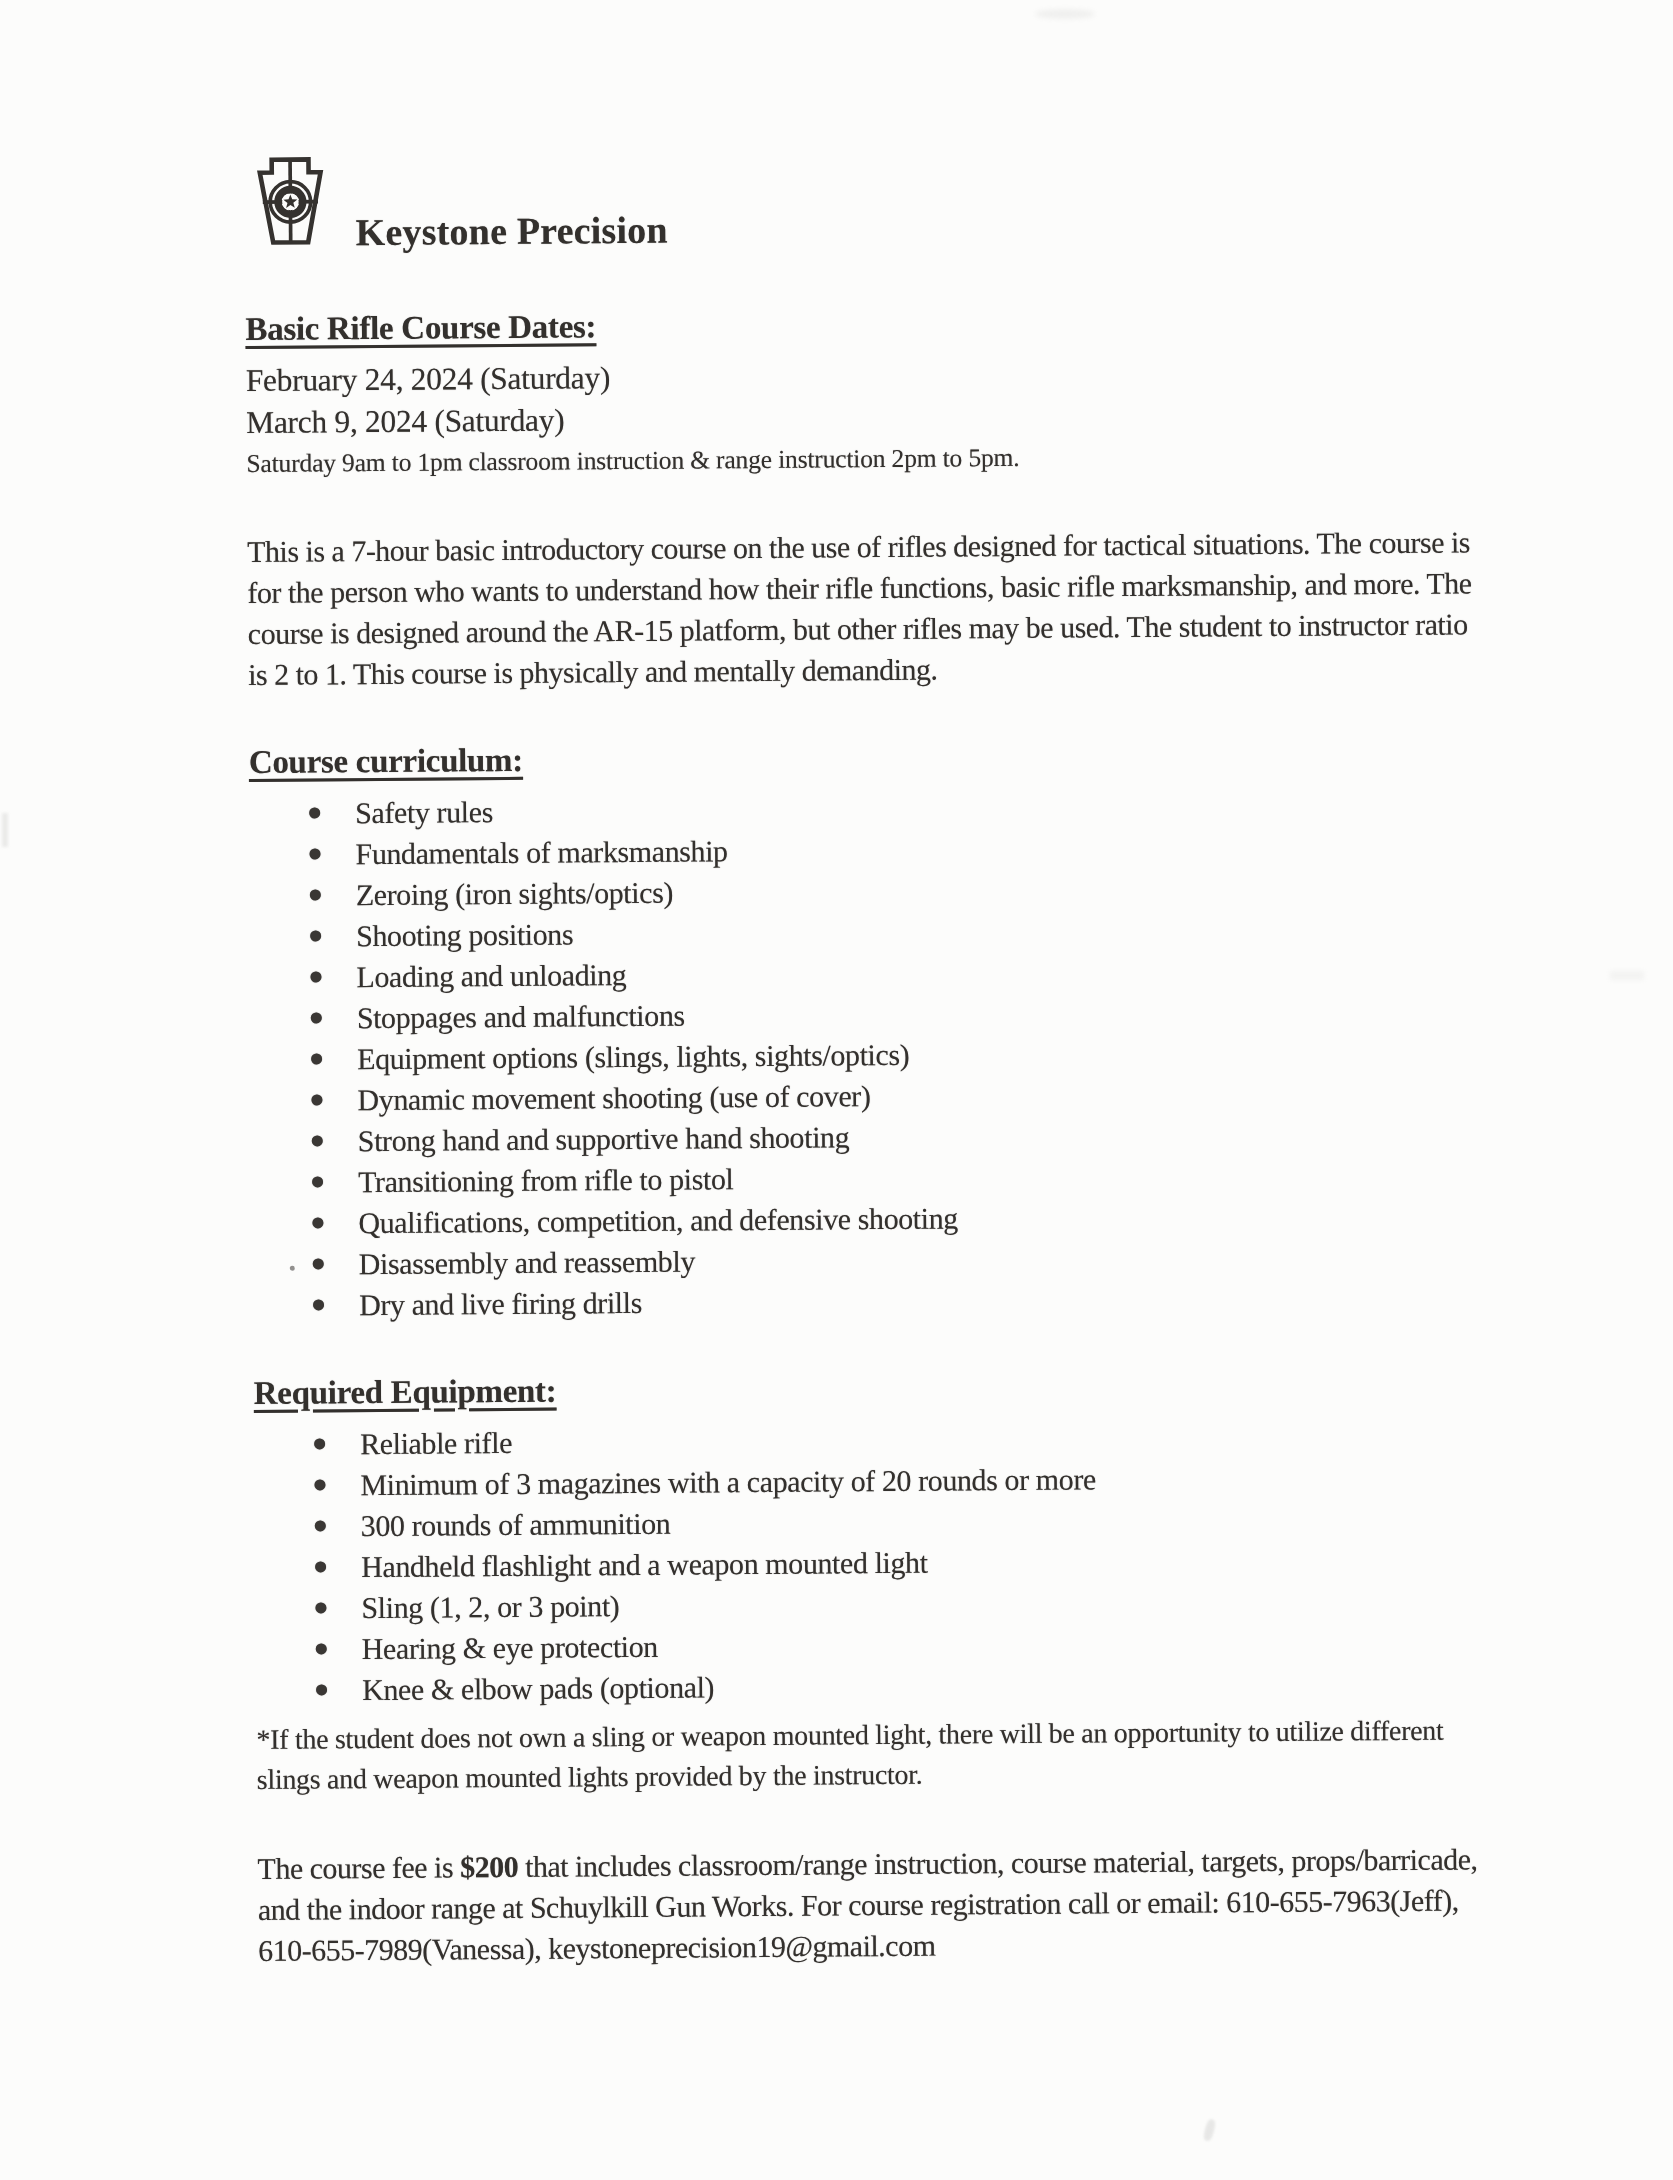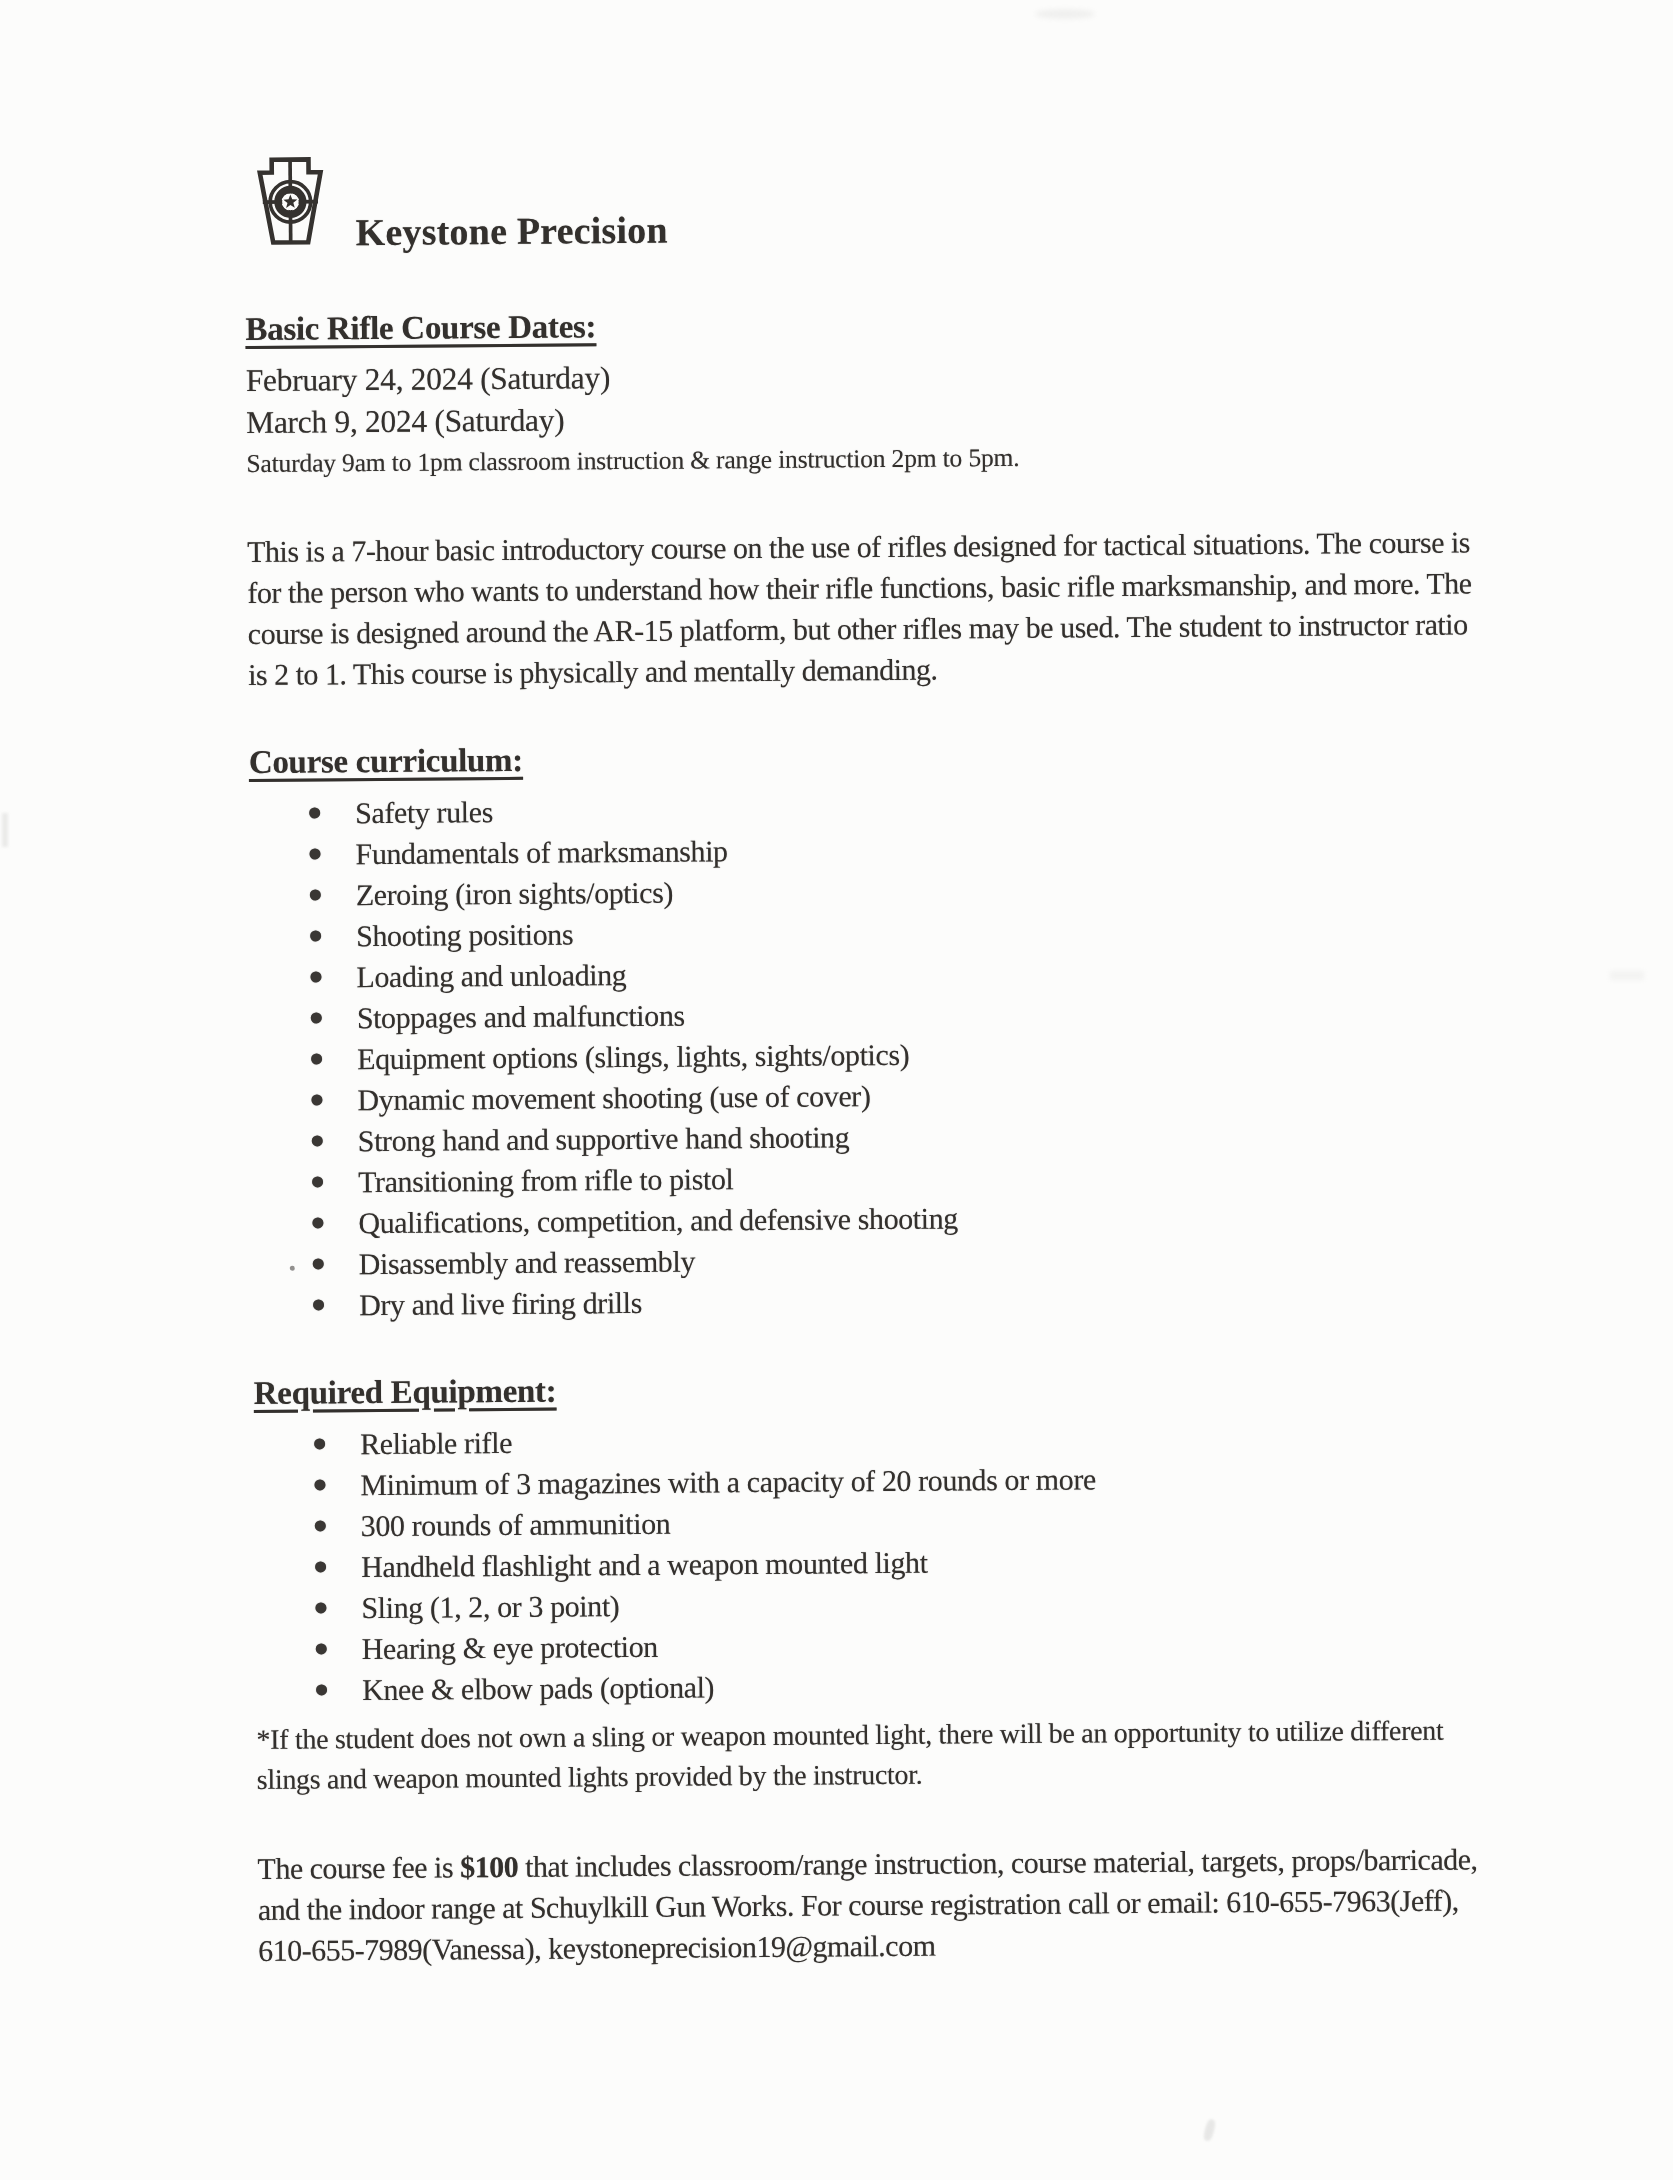--- a/index.html
+++ b/index.html
@@ -142,17 +142,17 @@
       <li><span class="bullet"></span><span>300 rounds of ammunition</span></li>
       <li><span class="bullet"></span><span>Handheld flashlight and a weapon mounted light</span></li>
       <li><span class="bullet"></span><span>Sling (1, 2, or 3 point)</span></li>
       <li><span class="bullet"></span><span>Hearing &amp; eye protection</span></li>
       <li><span class="bullet"></span><span>Knee &amp; elbow pads (optional)</span></li>
     </ul>
     <div class="equip-note">*If the student does not own a sling or weapon mounted light, there will be an opportunity to utilize different slings and weapon mounted lights provided by the instructor.</div>
   </div>
 
   <div class="fee-block">
-    <p class="body-paragraph"><span>The course fee is </span><span class="fee-amount">$100</span><span> that includes classroom/range instruction, course material, targets, props/barricade, and the indoor range at Schuylkill Gun Works. For course registration call or email: 610-655-7963(Jeff), 610-655-7989(Vanessa), keystoneprecision19@gmail.com</span></p>
+    <p class="body-paragraph"><span>The course fee is </span><span class="fee-amount">$200</span><span> that includes classroom/range instruction, course material, targets, props/barricade, and the indoor range at Schuylkill Gun Works. For course registration call or email: 610-655-7963(Jeff), 610-655-7989(Vanessa), keystoneprecision19@gmail.com</span></p>
   </div>
 
 </div>
 
 
 </body></html>

